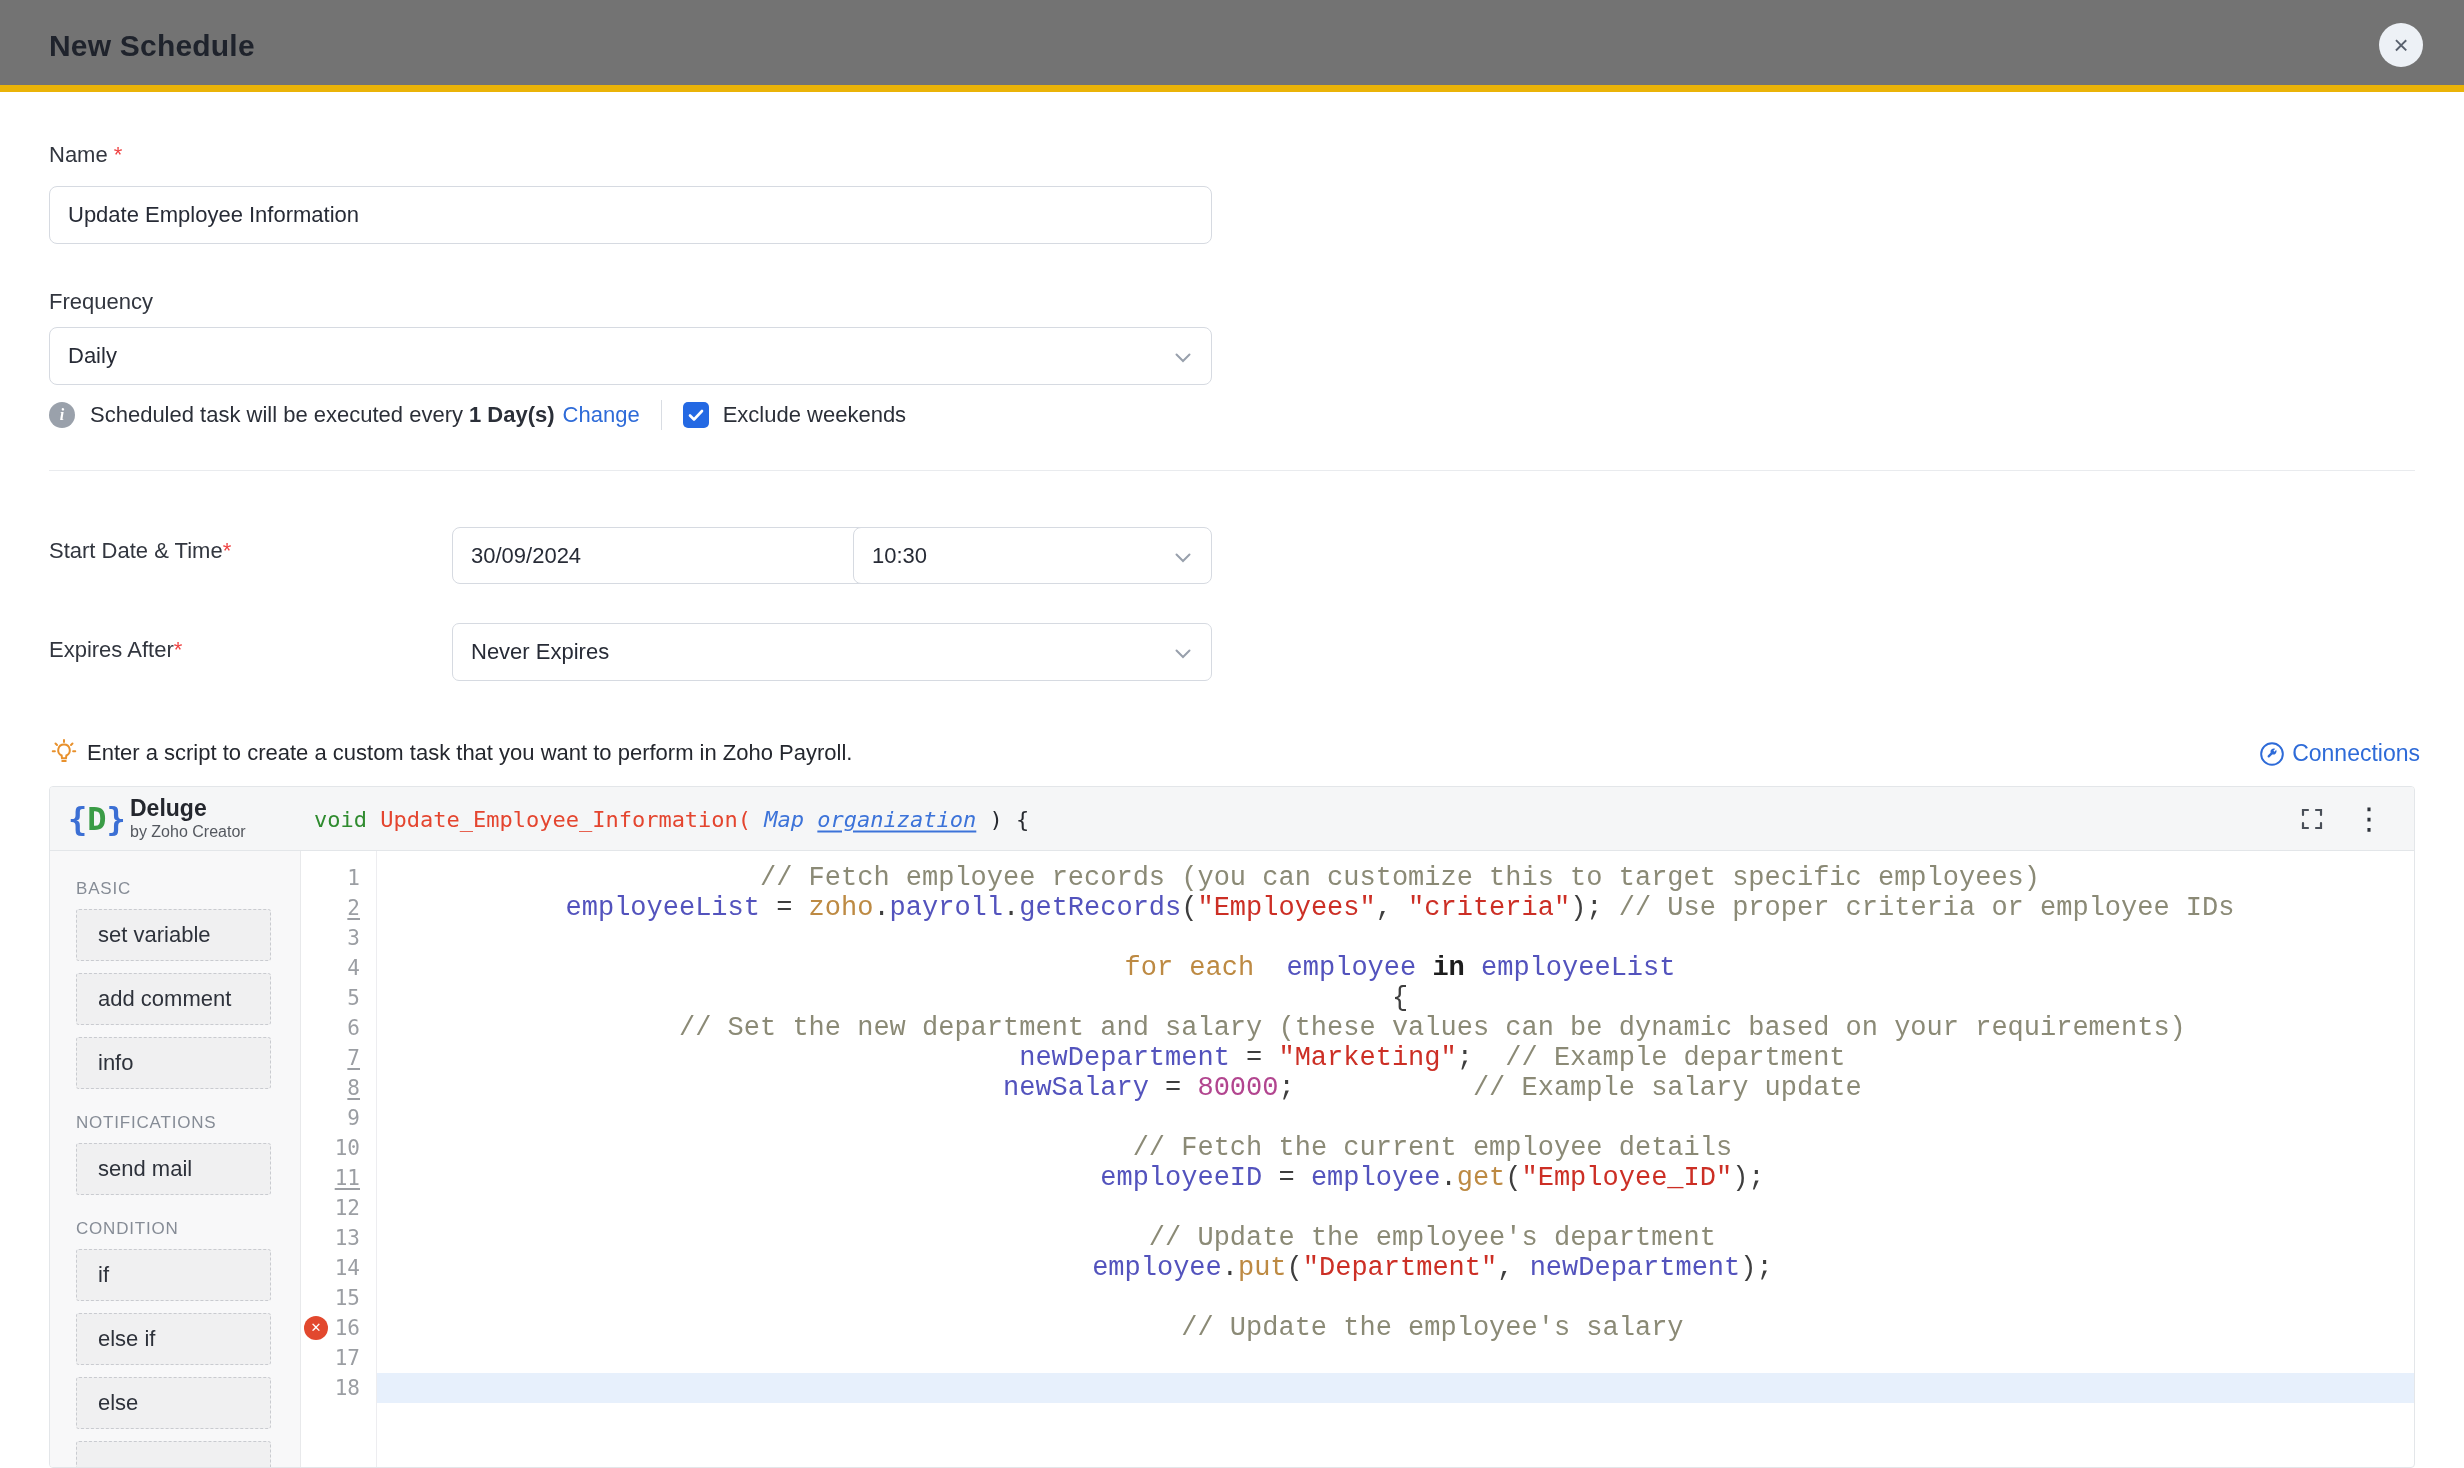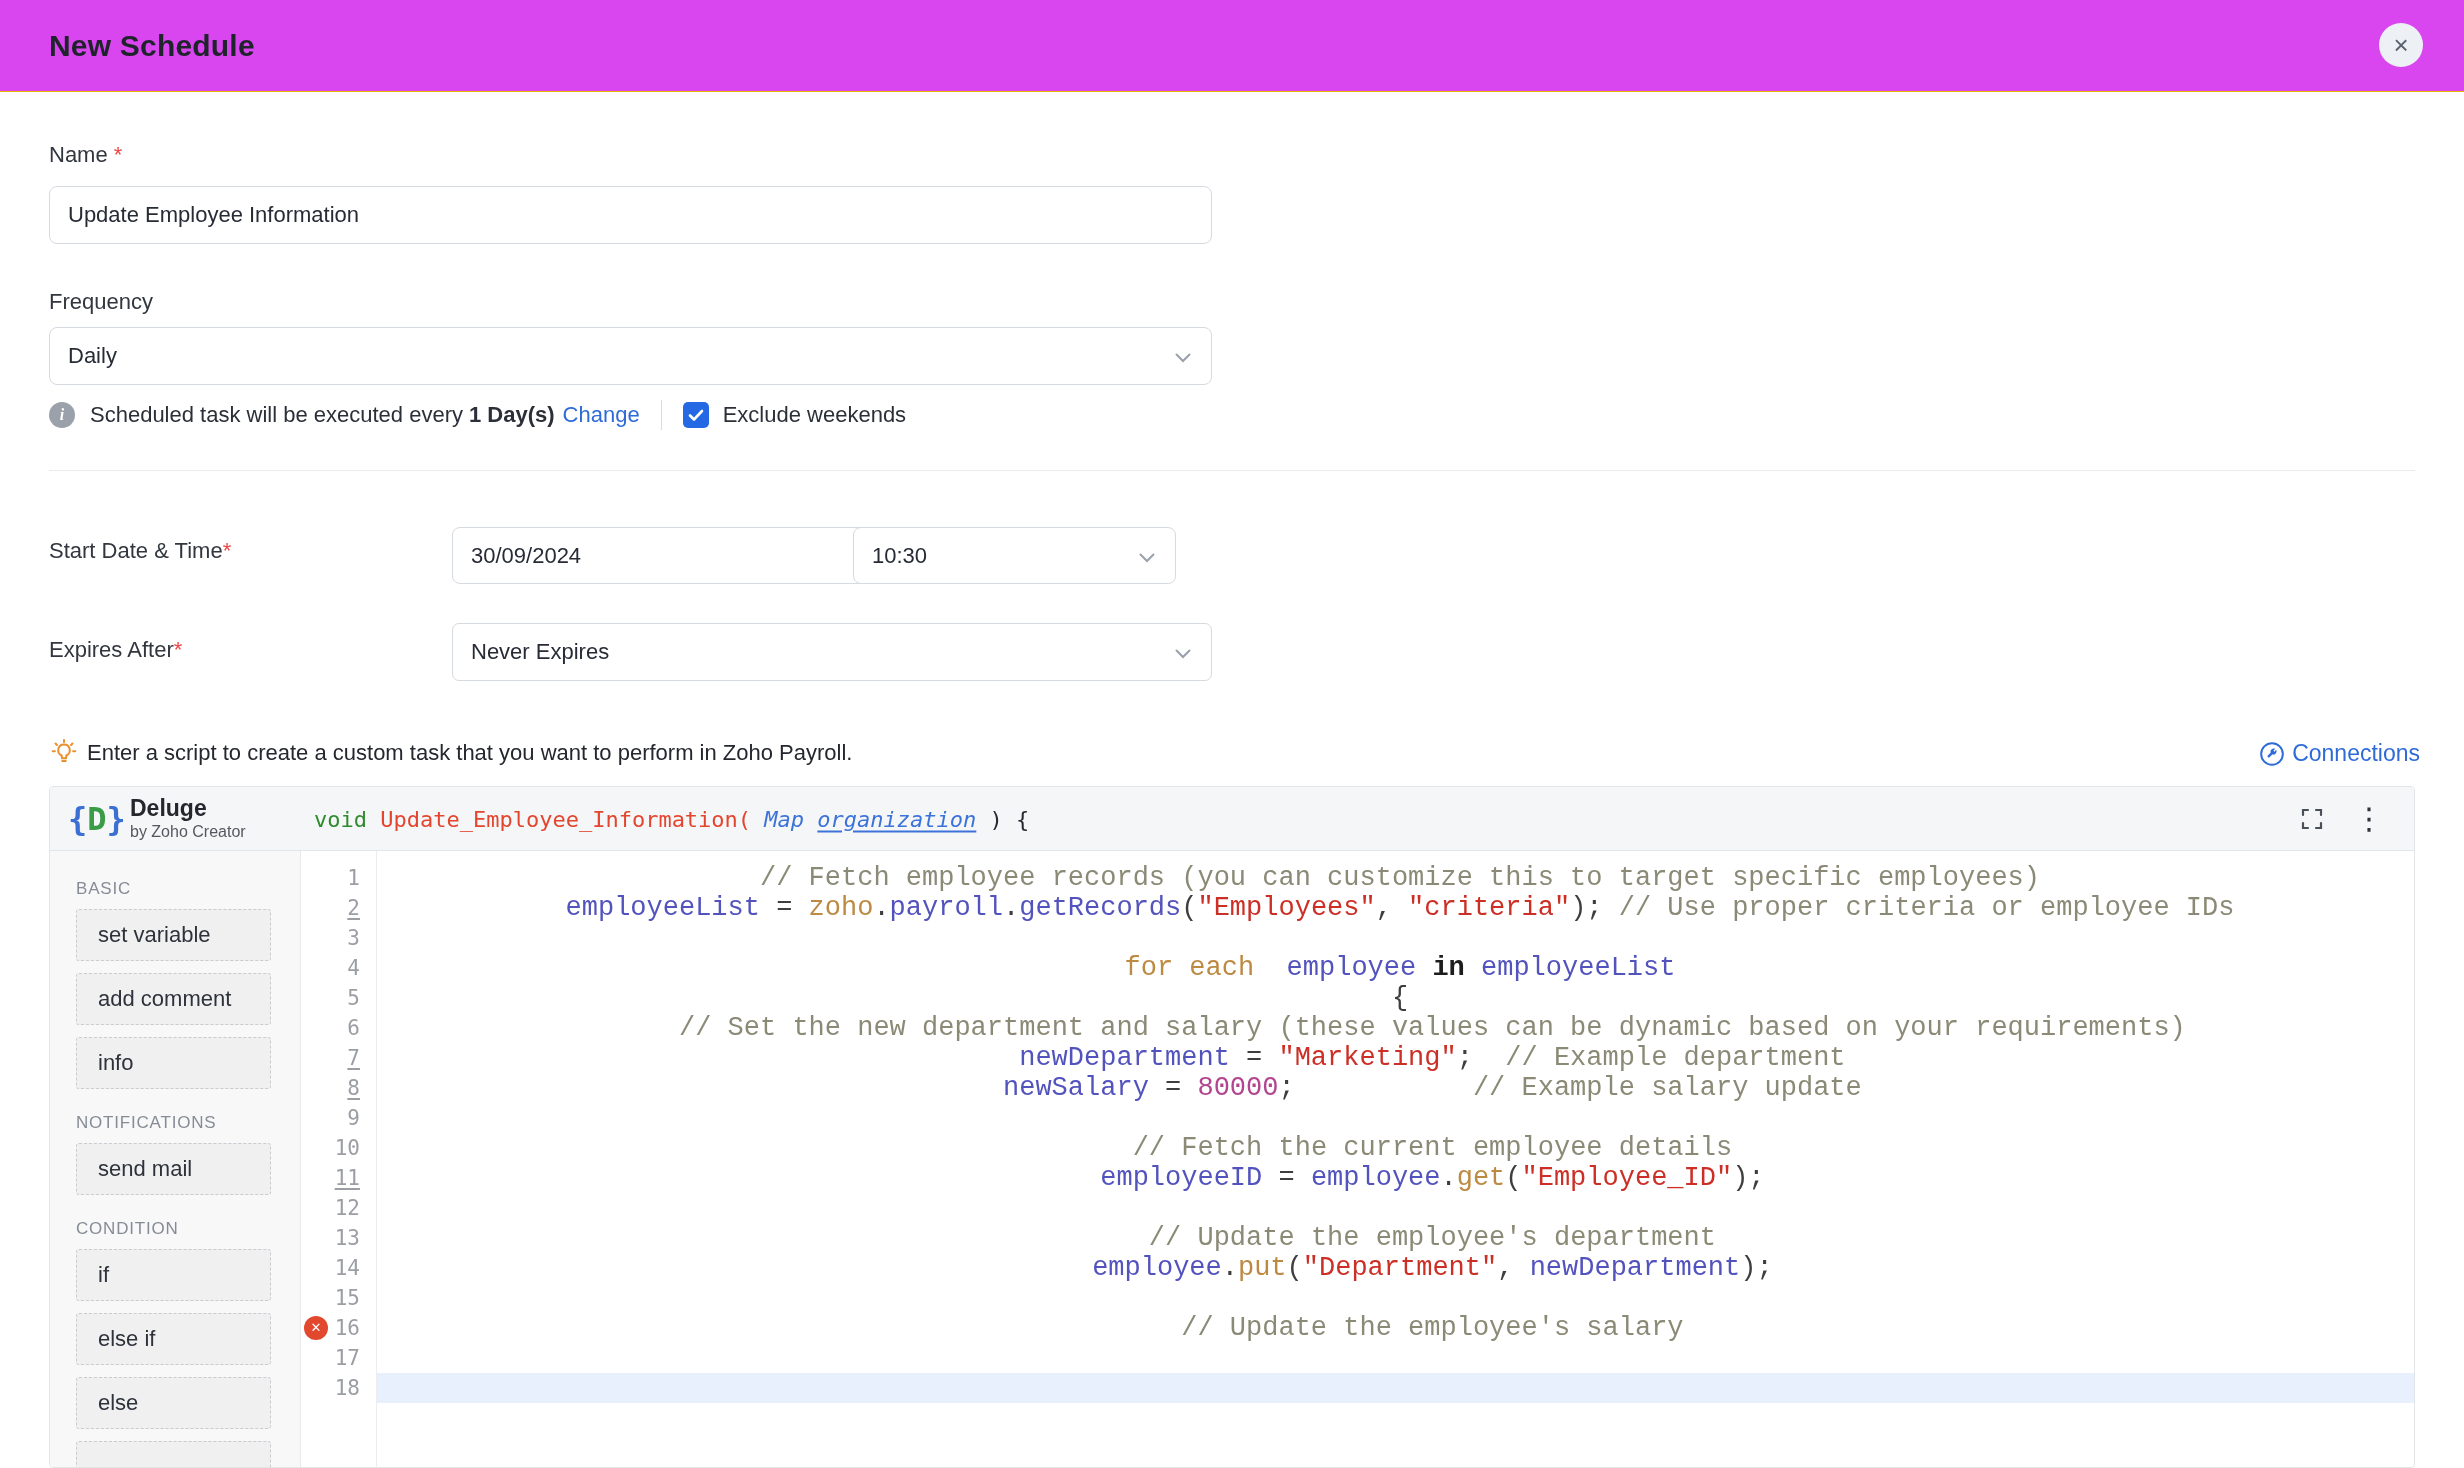--- a/index.html
+++ b/index.html
@@ -2,21 +2,21 @@
 <html><head>
 <meta charset="utf-8">
 <style>
   * { box-sizing: border-box; margin: 0; padding: 0; }
   html,body { background:#fff; }
   .page {
     position: relative; width: 2464px; height: 1468px; overflow: hidden;
     background:#fff; font-family:"Liberation Sans", sans-serif; color:#2b2f38;
   }
   
-  .dlg-header { position:absolute; left:0; top:0; width:2464px; height:92px; border-bottom:1px solid #eab308; background:#d946ef; }
+  .dlg-header { position:absolute; left:0; top:0; width:2464px; height:92px; border-bottom:7px solid #eab308; background:#737373; }
   .dlg-title { position:absolute; left:49px; top:0; line-height:92px; font-size:30px; font-weight:700; color:#1f232c; letter-spacing:.2px; }
   .close-btn { position:absolute; right:41px; top:23px; width:44px; height:44px; border-radius:50%; background:#edf1f6; border:none; font-size:26px; line-height:44px; text-align:center; color:#59616e; cursor:pointer; }
   
   .lbl { position:absolute; font-size:22px; color:#32363f; }
   .req { color:#ef4444; }
   .tbox { position:absolute; border:1px solid #d6dae1; border-radius:8px; background:#fff; font-size:22px; color:#272b36; display:flex; align-items:center; padding-left:18px; }
   .selbox { cursor:pointer; }
   .chev { position:absolute; right:20px; top:50%; transform:translateY(-50%); }
   .name-label { left:49px; top:142px; }
   .name-input { left:49px; top:186px; width:1163px; height:58px; }
@@ -24,21 +24,21 @@
   .freq-select { left:49px; top:327px; width:1163px; height:58px; }
   .info-row { position:absolute; left:49px; top:400px; height:30px; display:flex; align-items:center; font-size:22px; color:#2b2f38; }
   .info-icon { width:26px; height:26px; border-radius:50%; background:#9aa1ab; color:#fff; font-size:16px; font-style:italic; font-weight:700; display:flex; align-items:center; justify-content:center; margin-right:15px; font-family:"Liberation Serif", serif; }
   .bold { font-weight:700; }
   .link { color:#2e6bd8; cursor:pointer; text-decoration:none; }
   .vsep { width:1px; height:30px; background:#d9dde3; margin:0 21px; }
   .checkbox { width:26px; height:26px; border-radius:5px; background:#2469e3; display:flex; align-items:center; justify-content:center; margin-right:14px; cursor:pointer; }
   .hrule { position:absolute; left:49px; top:470px; width:2366px; height:1px; background:#e9ebee; }
   .start-label { left:49px; top:538px; }
   .date-input { left:452px; top:527px; width:424px; height:57px; }
-  .time-select { left:853px; top:527px; width:323px; height:57px; }
+  .time-select { left:853px; top:527px; width:359px; height:57px; }
   .exp-label { left:49px; top:637px; }
   .exp-select { left:452px; top:623px; width:760px; height:58px;border-radius:7px; }
   
   .hint-row { position:absolute; left:49px; top:736px; height:34px; display:flex; align-items:center; font-size:22px; color:#24272e; }
   .hint-row svg { margin-right:8px; }
   .connections { position:absolute; right:44px; top:740px; display:flex; align-items:center; font-size:23px; color:#2e6bd8; cursor:pointer; }
   .connections svg { margin-right:7px; }
   
   .editor { position:absolute; left:49px; top:786px; width:2366px; height:682px; border:1px solid #e3e6e9; border-radius:4px; overflow:hidden; background:#fff; }
   .ed-header { position:relative; height:64px; background:#f5f6f7; border-bottom:1px solid #e3e6e9; }

